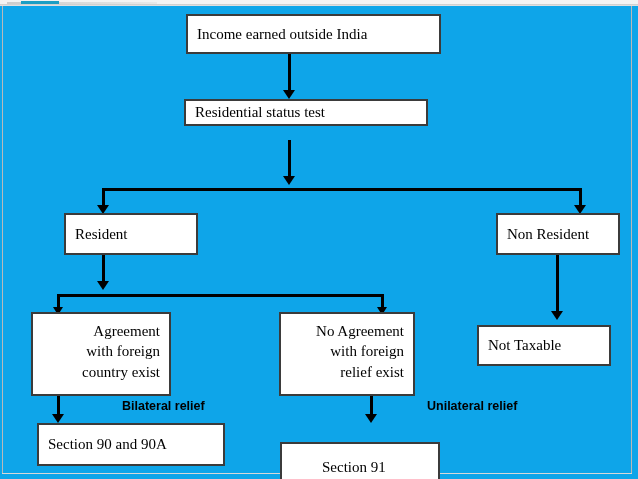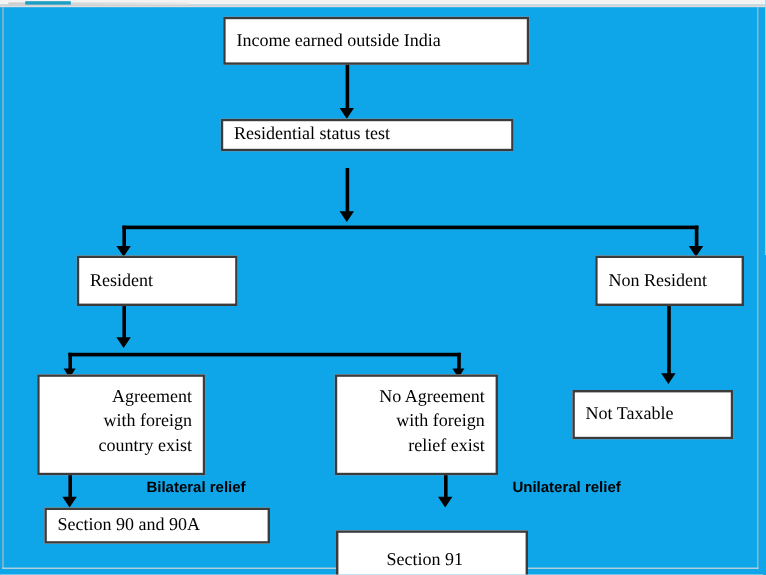--- a/index.html
+++ b/index.html
@@ -175,17 +175,17 @@
   <div class="node single" style="left:477px; top:325px; width:134px; height:41px;">Not Taxable</div>
 
   <div class="vline" style="left:57px; top:396px; height:24px;"></div>
   <div class="arrowhead" style="left:52px; top:414px;"></div>
   <div class="edge-label" style="left:74px; top:399px;margin-left:48px;">Bilateral relief</div>
 
   <div class="vline" style="left:370px; top:396px; height:24px;"></div>
   <div class="arrowhead" style="left:365px; top:414px;"></div>
   <div class="edge-label" style="left:386px; top:399px;margin-left:41px;">Unilateral relief</div>
 
-  <div class="node single" style="left:37px; top:423px; width:188px; height:30px;">Section 90 and 90A</div>
+  <div class="node single" style="left:37px; top:423px; width:188px; height:43px;">Section 90 and 90A</div>
 
   <div class="node single" style="left:280px; top:442px; width:160px; height:50px;padding-left:40px;">Section 91</div>
 
 </div>
 
 </body></html>

